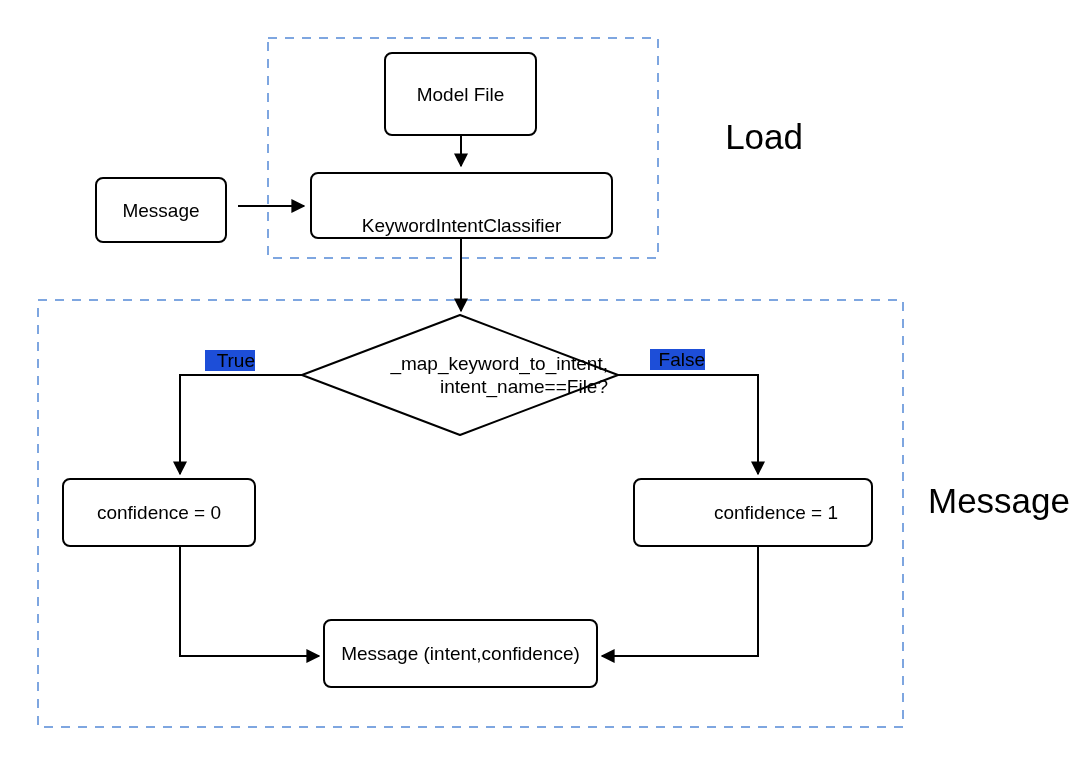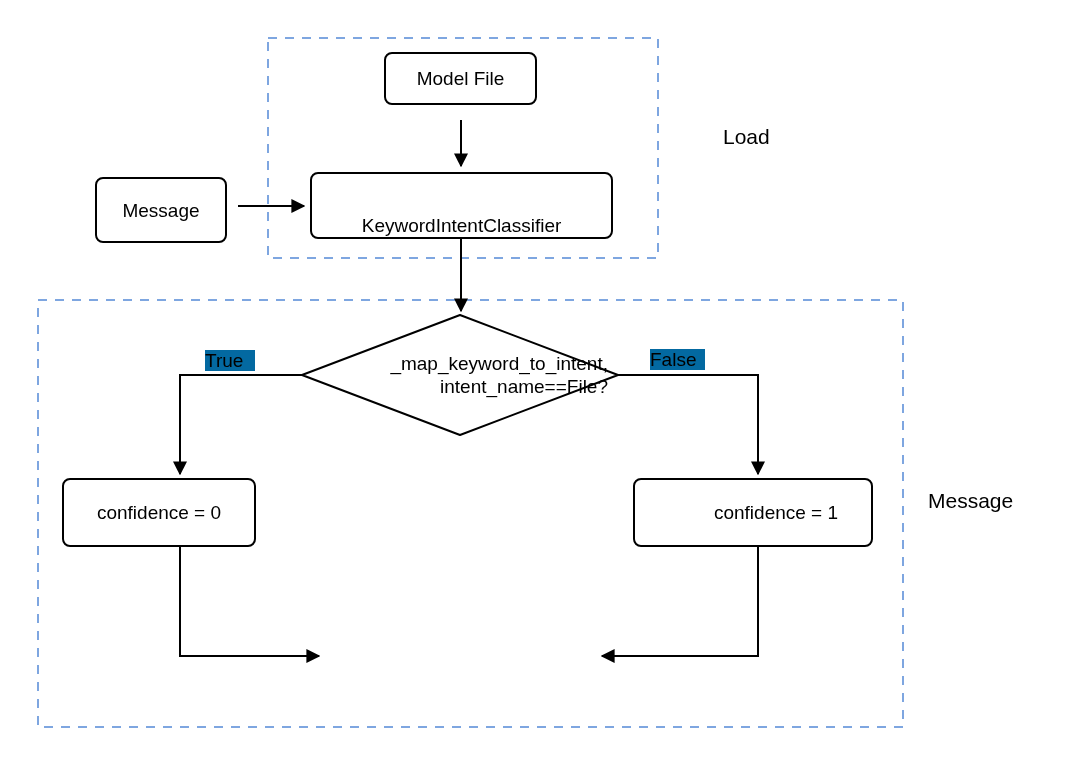--- a/index.html
+++ b/index.html
@@ -30,51 +30,51 @@
     border: 2px solid #000000;
     border-radius: 8px;
     display: flex;
     align-items: center;
     justify-content: center;
     text-align: center;
     font-size: 19px;
     line-height: 23px;
     z-index: 2;
   }
-  .node-model-file     { left: 384px; top: 52px;  width: 153px; height: 53px; }
+  .node-model-file     { left: 384px; top: 52px;  width: 153px; height: 84px; }
   .node-message-input  { left: 95px;  top: 177px; width: 132px; height: 66px; }
   .node-classifier     { left: 310px; top: 172px; width: 303px; height: 67px; align-items: flex-end; }
   .node-confidence-0   { left: 62px;  top: 478px; width: 194px; height: 69px; }
   .node-confidence-1   { left: 633px; top: 478px; width: 240px; height: 69px; padding-left: 46px; }
   .node-message-output { left: 323px; top: 619px; width: 275px; height: 69px; }
   .diamond-label {
     position: absolute;
     left: 312px;
     top: 352px;
     width: 296px;
     text-align: right;
     font-size: 19px;
     line-height: 23px;
     z-index: 2;
   }
   .group-label {
     position: absolute;
-    font-size: 21px;
+    font-size: 35px;
     line-height: 30px;
-    text-align: left;
+    text-align: right;
     z-index: 2;
   }
   .label-load    { left: 723px; top: 122px; width: 80px; }
   .label-process { left: 928px; top: 486px; width: 112px; }
   .edge-label {
     position: absolute;
     font-size: 19px;
     line-height: 21px;
-    text-align: left;
-    background: #0369a1;
+    text-align: right;
+    background: #1d4ed8;
     z-index: 2;
   }
   .label-true  { left: 205px; top: 350px; width: 50px; }
   .label-false { left: 650px; top: 349px; width: 55px; }
 </style>
 </head>
 <body>
 
 <div class="canvas">
 
@@ -117,20 +117,23 @@
   </div>
 
   <div class="node node-confidence-0">
     <span>confidence = 0</span>
   </div>
 
   <div class="node node-confidence-1">
     <span>confidence = 1</span>
   </div>
 
+  <div class="node node-message-output">
+    <span>Message (intent,confidence)</span>
+  </div>
 
   <div class="edge-label label-true">True</div>
   <div class="edge-label label-false">False</div>
 
   <div class="group-label label-load">Load</div>
   <div class="group-label label-process">Message</div>
 
 </div>
 
 </body></html>

